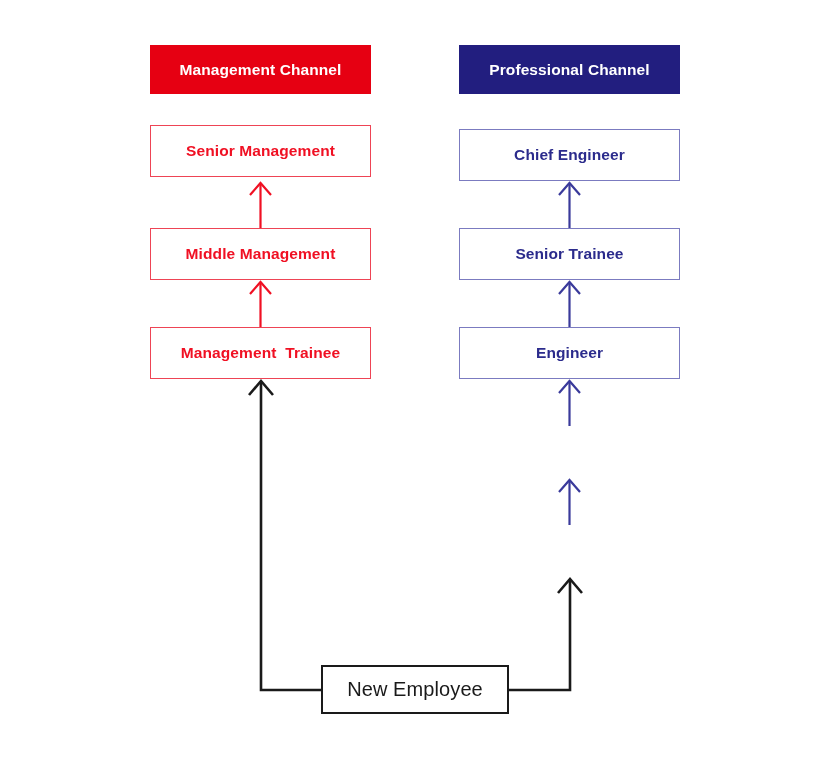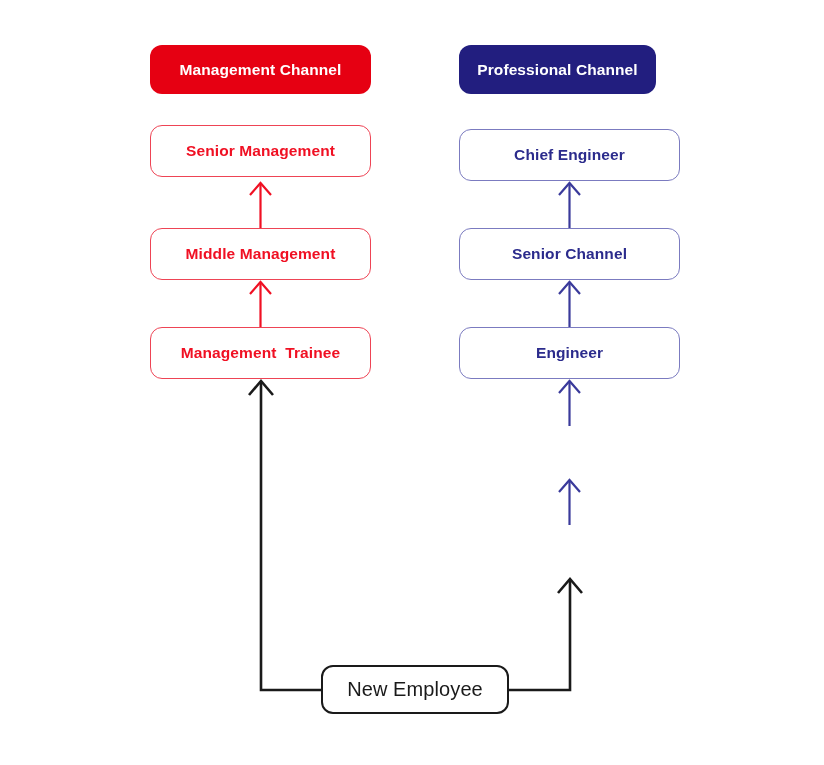--- a/index.html
+++ b/index.html
@@ -22,21 +22,20 @@
     position:absolute;
     box-sizing:border-box;
     display:flex;
     align-items:center;
     justify-content:center;
     text-align:center;
     font-size:15.5px;
     font-weight:bold;
     letter-spacing:0.1px;
     white-space:pre;
-    border-radius:12px;
   }
   .header-node{
     border:1px solid rgba(255,255,255,0);
     color:#ffffff;
     font-size:15.5px;
   }
   .hdr-mgmt{background:#E60012;}
   .hdr-prof{background:#221E7F;}
   .mgmt-node{
     background:#ffffff;
@@ -102,25 +101,25 @@
   </svg>
 
   <div class="node header-node hdr-mgmt" style="left:150px;top:45px;width:221px;height:49px;">Management Channel</div>
 
   <div class="node mgmt-node" style="left:150px;top:125px;width:221px;height:52px;">Senior Management</div>
 
   <div class="node mgmt-node" style="left:150px;top:228px;width:221px;height:52px;">Middle Management</div>
 
   <div class="node mgmt-node" style="left:150px;top:327px;width:221px;height:52px;">Management  Trainee</div>
 
-  <div class="node header-node hdr-prof" style="left:459px;top:45px;width:197px;height:49px;">Professional Channel</div>
+  <div class="node header-node hdr-prof" style="left:459px;top:45px;width:221px;height:49px;">Professional Channel</div>
 
   <div class="node prof-node" style="left:459px;top:129px;width:221px;height:52px;">Chief Engineer</div>
 
-  <div class="node prof-node" style="left:459px;top:228px;width:221px;height:52px;">Senior Channel</div>
+  <div class="node prof-node" style="left:459px;top:228px;width:221px;height:52px;">Senior Trainee</div>
 
   <div class="node prof-node" style="left:459px;top:327px;width:221px;height:52px;">Engineer</div>
 
 
 
   <div class="node entry-node" style="left:321px;top:665px;width:188px;height:49px;">New Employee</div>
 
 </div>
 
 </body></html>

